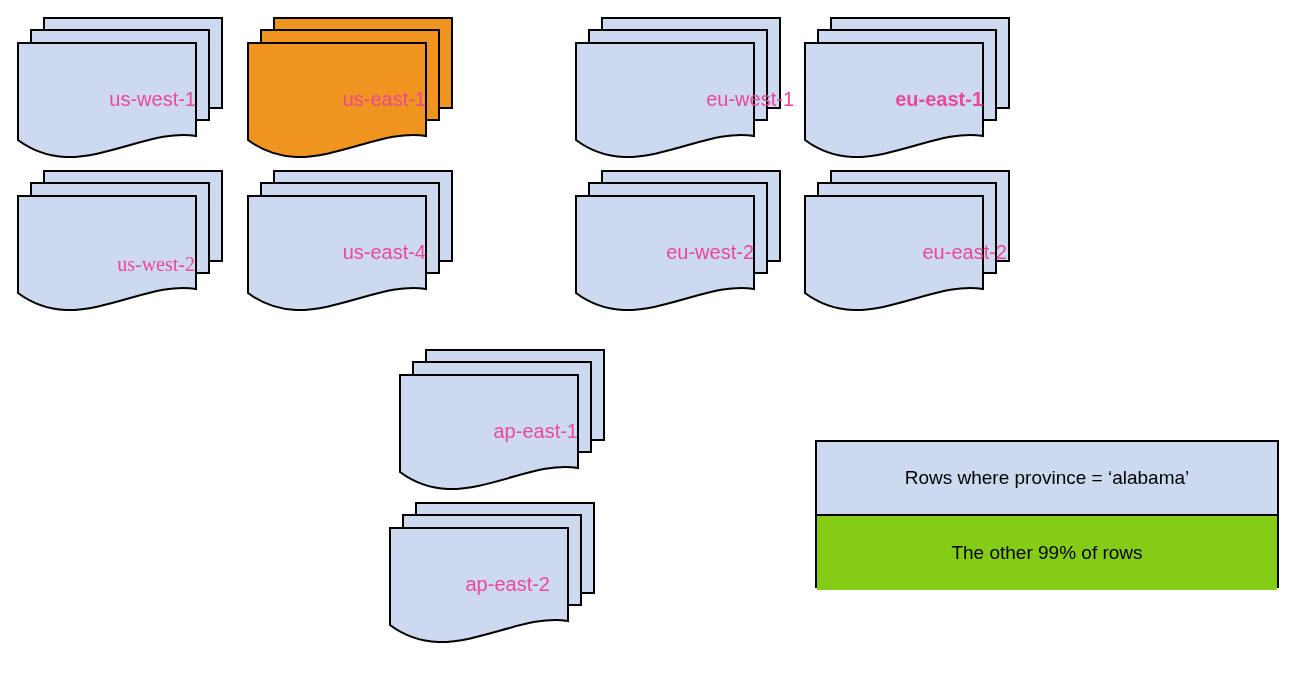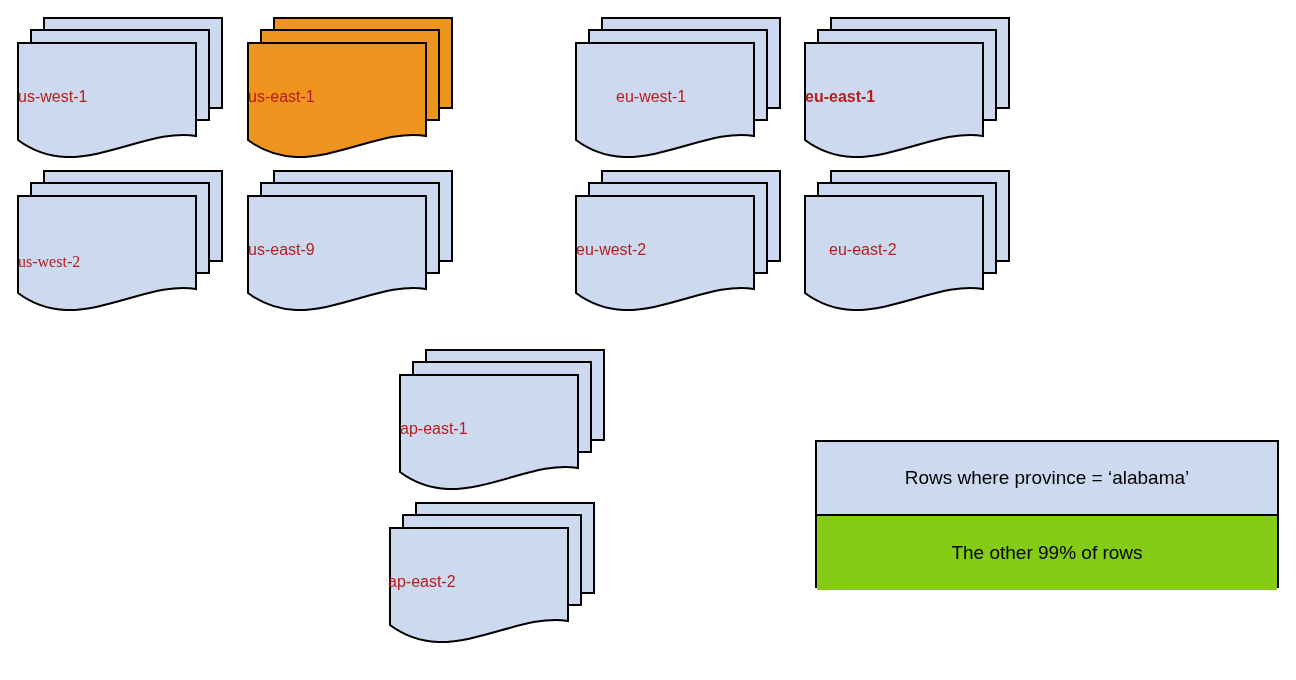--- a/index.html
+++ b/index.html
@@ -28,23 +28,23 @@
   .sheet-shape {
     stroke: #000000;
     stroke-width: 2;
     stroke-linejoin: miter;
   }
   .stack-label {
     position: absolute;
     left: 0;
     top: 0;
     width: 100%;
-    text-align: left;
-    font-size: 16px;
-    color: #b91c1c;
+    text-align: right;
+    font-size: 20px;
+    color: #ec4899;
     font-family: "Liberation Sans", sans-serif;
     pointer-events: none;
     white-space: nowrap;
   }
   .legend {
     position: absolute;
     border: 2px solid #000000;
     box-sizing: border-box;
   }
   .legend-row {
@@ -103,21 +103,21 @@
         <path class="sheet-shape" d="M 0 0 L 178 0 L 178 93 C 138.84 86 92.56 115 48.06 114 C 24.92 113 10.68 105 0 97 Z" fill="#ccd9ef" transform="translate(2,28)"></path>
       </svg>
       <div class="stack-label" style="left: 2px; top: 85px; width: 177px; font-family: Liberation Serif, serif;">us-west-2</div>
     </div>
     <div class="stack" style="left: 246px; top: 168px; width: 238px; height: 166px;">
       <svg width="238" height="166">
         <path class="sheet-shape" d="M 0 0 L 178 0 L 178 90 L 0 90 Z" fill="#ccd9ef" transform="translate(28,3)"></path>
         <path class="sheet-shape" d="M 0 0 L 178 0 L 178 90 L 0 90 Z" fill="#ccd9ef" transform="translate(15,15)"></path>
         <path class="sheet-shape" d="M 0 0 L 178 0 L 178 93 C 138.84 86 92.56 115 48.06 114 C 24.92 113 10.68 105 0 97 Z" fill="#ccd9ef" transform="translate(2,28)"></path>
       </svg>
-      <div class="stack-label" style="left: 2px; top: 72.52px; width: 178px;">us-east-9</div>
+      <div class="stack-label" style="left: 2px; top: 72.52px; width: 178px;">us-east-4</div>
     </div>
     <div class="stack" style="left: 574px; top: 168px; width: 238px; height: 166px;">
       <svg width="238" height="166">
         <path class="sheet-shape" d="M 0 0 L 178 0 L 178 90 L 0 90 Z" fill="#ccd9ef" transform="translate(28,3)"></path>
         <path class="sheet-shape" d="M 0 0 L 178 0 L 178 90 L 0 90 Z" fill="#ccd9ef" transform="translate(15,15)"></path>
         <path class="sheet-shape" d="M 0 0 L 178 0 L 178 93 C 138.84 86 92.56 115 48.06 114 C 24.92 113 10.68 105 0 97 Z" fill="#ccd9ef" transform="translate(2,28)"></path>
       </svg>
       <div class="stack-label" style="left: 2px; top: 72.52px; width: 178px;">eu-west-2</div>
     </div>
     <div class="stack" style="left: 803px; top: 168px; width: 238px; height: 166px;">

